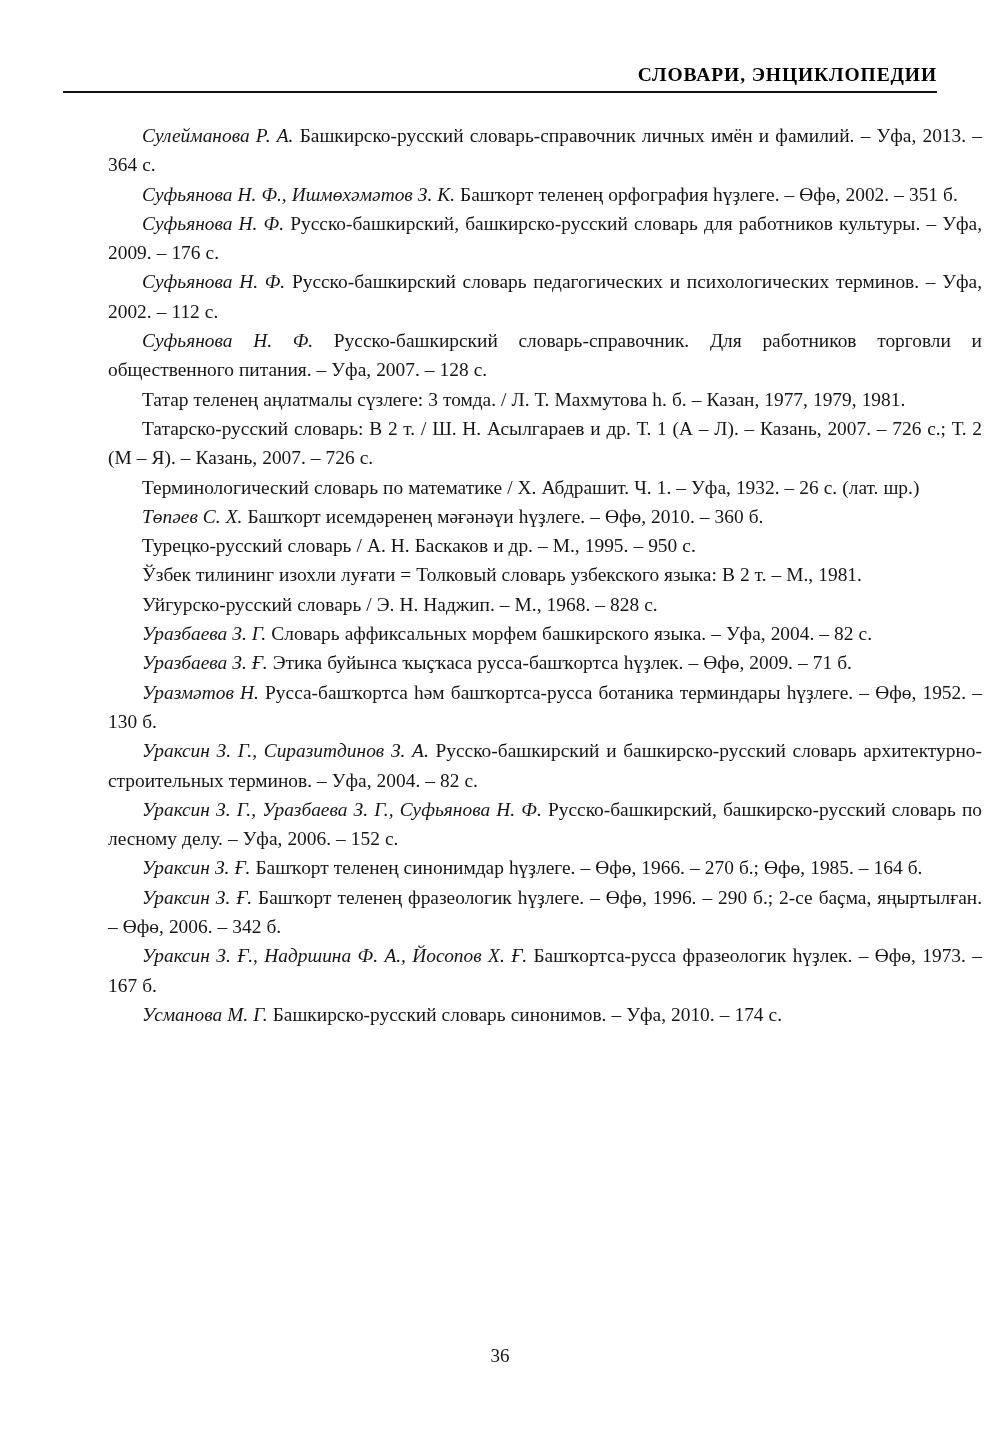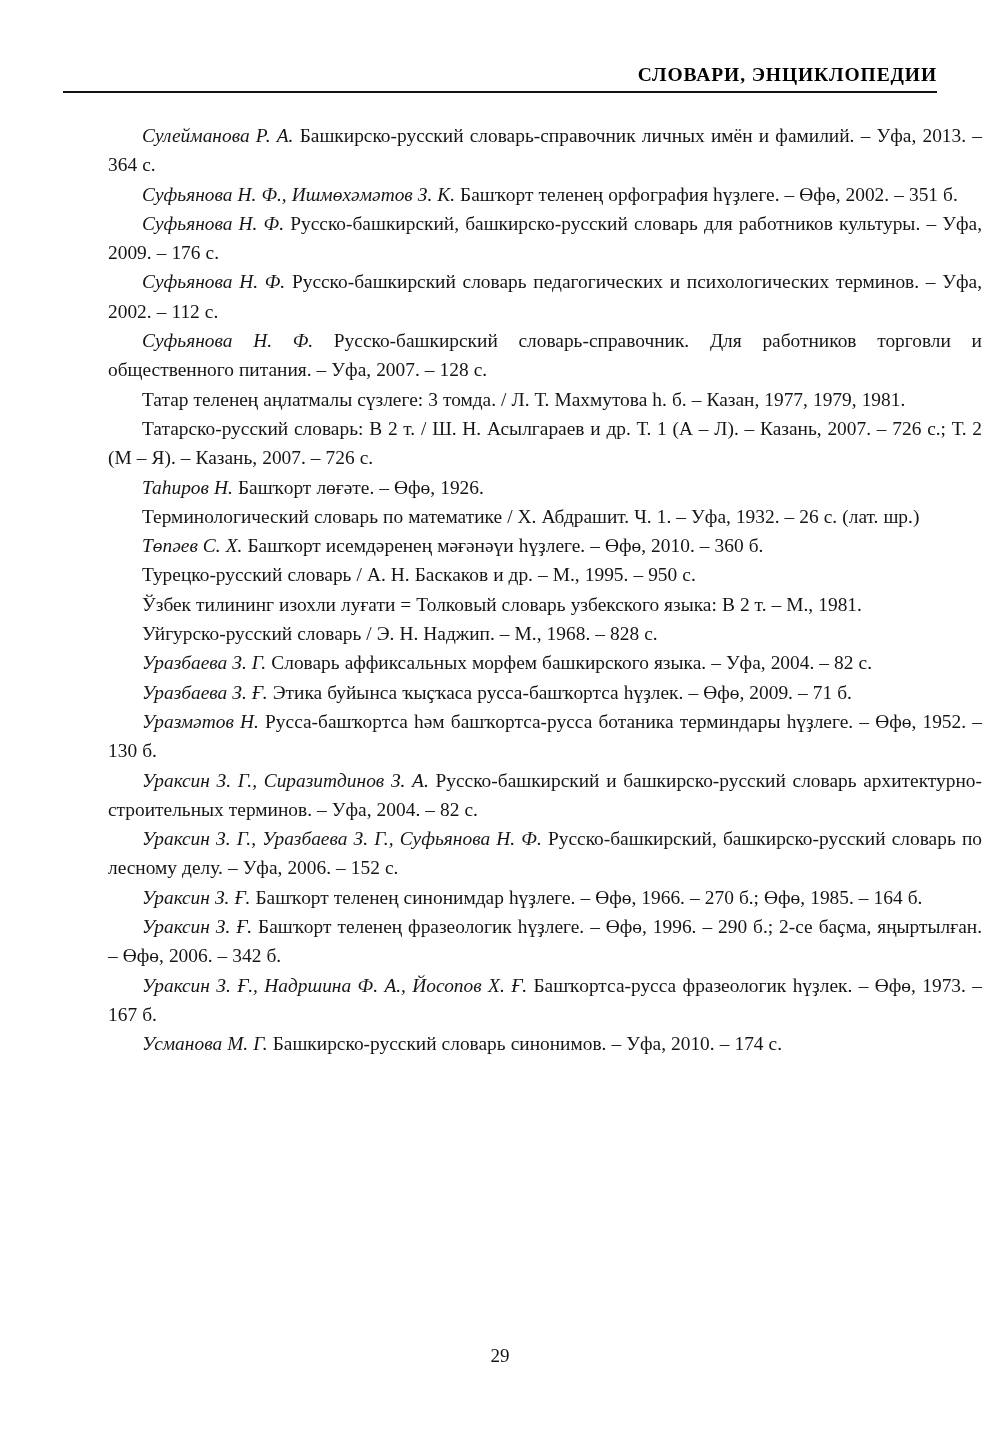--- a/index.html
+++ b/index.html
@@ -87,32 +87,31 @@
   </div>
 
   <div class="body-block" id="bib-list">
       <p class="entry"><span class="au">Сулейманова Р. А.</span><span> Башкирско-русский словарь-справочник личных имён и фами­лий. – Уфа, 2013. – 364 с.</span></p>
       <p class="entry"><span class="au">Суфьянова Н. Ф., Ишмөхәмәтов З. К.</span><span> Башҡорт теленең орфография һүҙлеге. – Өфө, 2002. – 351 б.</span></p>
       <p class="entry"><span class="au">Суфьянова Н. Ф.</span><span> Русско-башкирский, башкирско-русский словарь для работни­ков культуры. – Уфа, 2009. – 176 с.</span></p>
       <p class="entry"><span class="au">Суфьянова Н. Ф.</span><span> Русско-башкирский словарь педагогических и психологических терминов. – Уфа, 2002. – 112 с.</span></p>
       <p class="entry"><span class="au">Суфьянова Н. Ф.</span><span> Русско-башкирский словарь-справочник. Для работников тор­говли и общественного питания. – Уфа, 2007. – 128 с.</span></p>
       <p class="entry"><span>Татар теленең аңлатмалы сүзлеге: 3 томда. / Л. Т. Махмутова һ. б. – Казан, 1977, 1979, 1981.</span></p>
       <p class="entry"><span>Татарско-русский словарь: В 2 т. / Ш. Н. Асылгараев и др. Т. 1 (А – Л). – Казань, 2007. – 726 с.; Т. 2 (М – Я). – Казань, 2007. – 726 с.</span></p>
-      <p class="entry"><span class="au">Таһиров Н.</span><span> Башҡорт лөғәте. – Өфө, 1926.</span></p>
       <p class="entry"><span>Терминологический словарь по математике / Х. Абдрашит. Ч. 1. – Уфа, 1932. – 26 с. (лат. шр.)</span></p>
       <p class="entry"><span class="au">Төпәев С. Х.</span><span> Башҡорт исемдәренең мәғәнәүи һүҙлеге. – Өфө, 2010. – 360 б.</span></p>
       <p class="entry"><span>Турецко-русский словарь / А. Н. Баскаков и др. – М., 1995. – 950 с.</span></p>
       <p class="entry"><span>Ўзбек тилининг изохли луғати = Толковый словарь узбекского языка: В 2 т. – М., 1981.</span></p>
       <p class="entry"><span>Уйгурско-русский словарь / Э. Н. Наджип. – М., 1968. – 828 с.</span></p>
       <p class="entry"><span class="au">Уразбаева З. Г.</span><span> Словарь аффиксальных морфем башкирского языка. – Уфа, 2004. – 82 с.</span></p>
       <p class="entry"><span class="au">Уразбаева З. Ғ.</span><span> Этика буйынса ҡыҫҡаса русса-башҡортса һүҙлек. – Өфө, 2009. – 71 б.</span></p>
       <p class="entry"><span class="au">Уразмәтов Н.</span><span> Русса-башҡортса һәм башҡортса-русса ботаника терминдары һүҙлеге. – Өфө, 1952. – 130 б.</span></p>
       <p class="entry"><span class="au">Ураксин З. Г., Сиразитдинов З. А.</span><span> Русско-башкирский и башкирско-русский сло­варь архитектурно-строительных терминов. – Уфа, 2004. – 82 с.</span></p>
       <p class="entry"><span class="au">Ураксин З. Г., Уразбаева З. Г., Суфьянова Н. Ф.</span><span> Русско-башкирский, башкирско-русский словарь по лесному делу. – Уфа, 2006. – 152 с.</span></p>
       <p class="entry"><span class="au">Ураксин З. Ғ.</span><span> Башҡорт теленең синонимдар һүҙлеге. – Өфө, 1966. – 270 б.; Өфө, 1985. – 164 б.</span></p>
       <p class="entry"><span class="au">Ураксин З. Ғ.</span><span> Башҡорт теленең фразеологик һүҙлеге. – Өфө, 1996. – 290 б.; 2-се баҫма, яңыртылған. – Өфө, 2006. – 342 б.</span></p>
       <p class="entry"><span class="au">Ураксин З. Ғ., Надршина Ф. А., Йосопов Х. Ғ.</span><span> Башҡортса-русса фразеологик һүҙ­лек. – Өфө, 1973. – 167 б.</span></p>
       <p class="entry"><span class="au">Усманова М. Г.</span><span> Башкирско-русский словарь синонимов. – Уфа, 2010. – 174 с.</span></p>
     </div>
 
-  <div class="folio">29</div>
+  <div class="folio">36</div>
 
 </div>
 
 </body></html>

